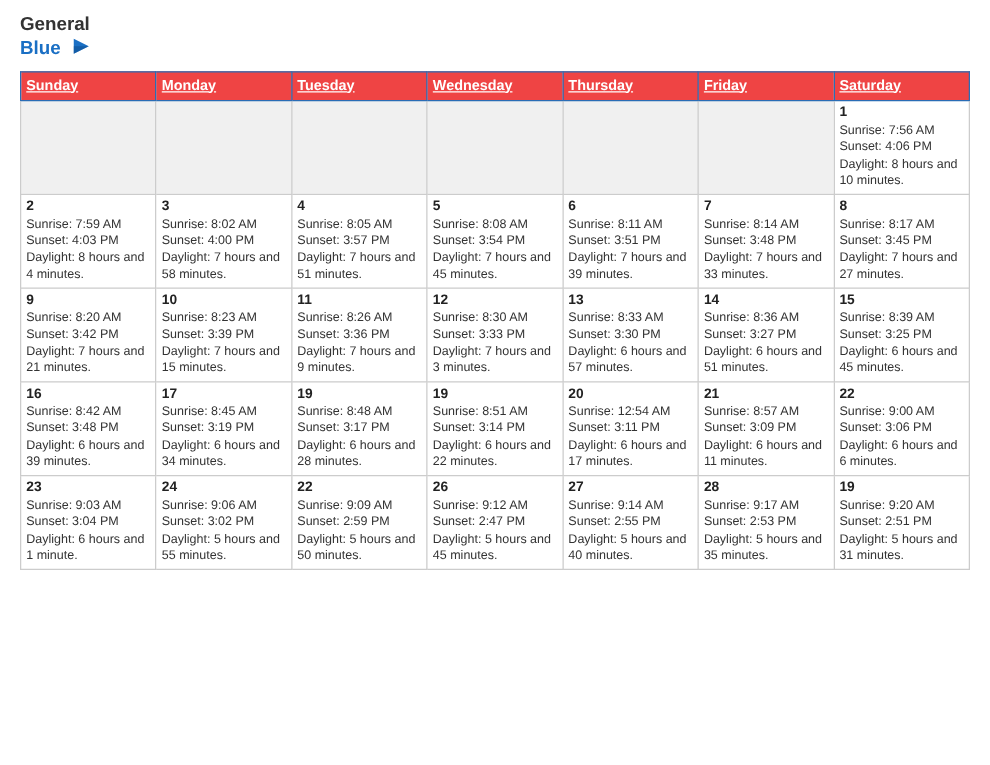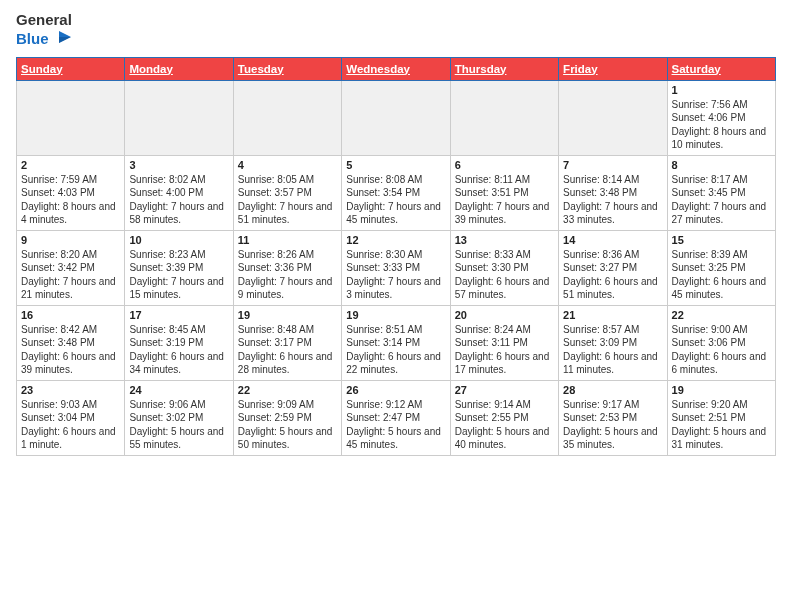--- a/index.html
+++ b/index.html
@@ -260,21 +260,21 @@
           </td>
           <td>
             <span class="day-num">19</span>
             <div class="day-info">Sunrise: 8:51 AM
 Sunset: 3:14 PM
 Daylight: 6 hours
 and 22 minutes.</div>
           </td>
           <td>
             <span class="day-num">20</span>
-            <div class="day-info">Sunrise: 8:24 AM
+            <div class="day-info">Sunrise: 12:54 AM
 Sunset: 3:11 PM
 Daylight: 6 hours
 and 17 minutes.</div>
           </td>
           <td>
             <span class="day-num">21</span>
             <div class="day-info">Sunrise: 8:57 AM
 Sunset: 3:09 PM
 Daylight: 6 hours
 and 11 minutes.</div>

